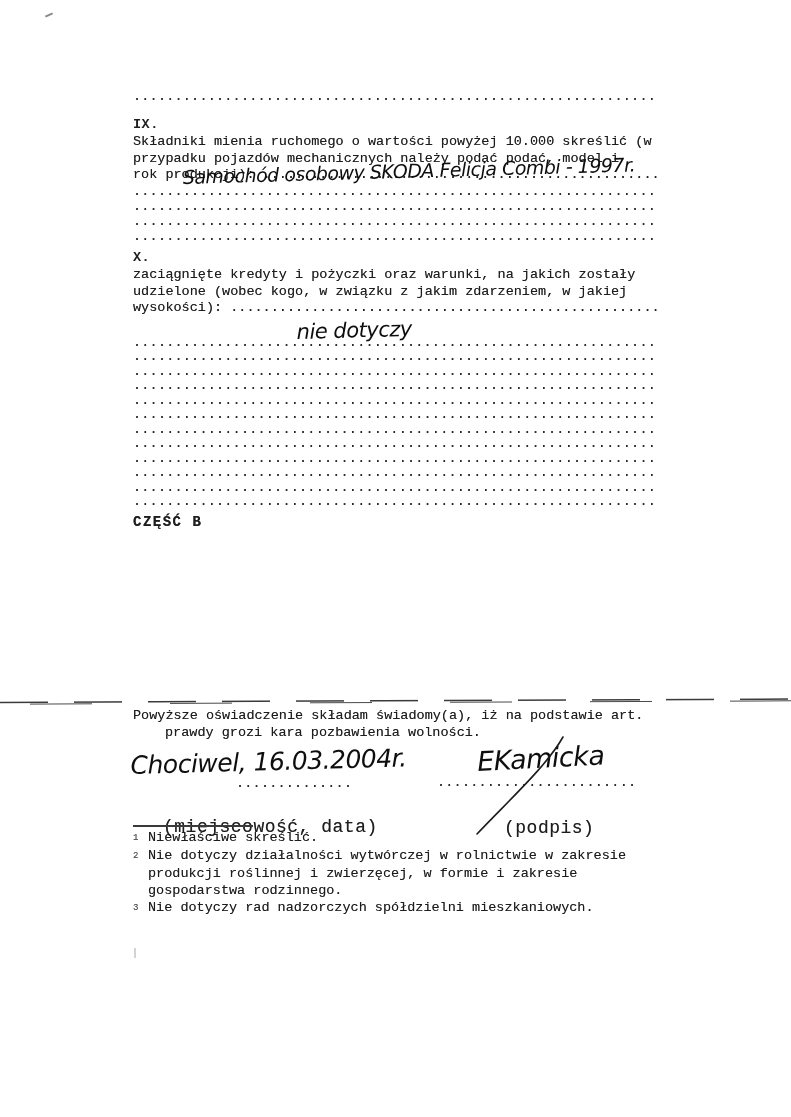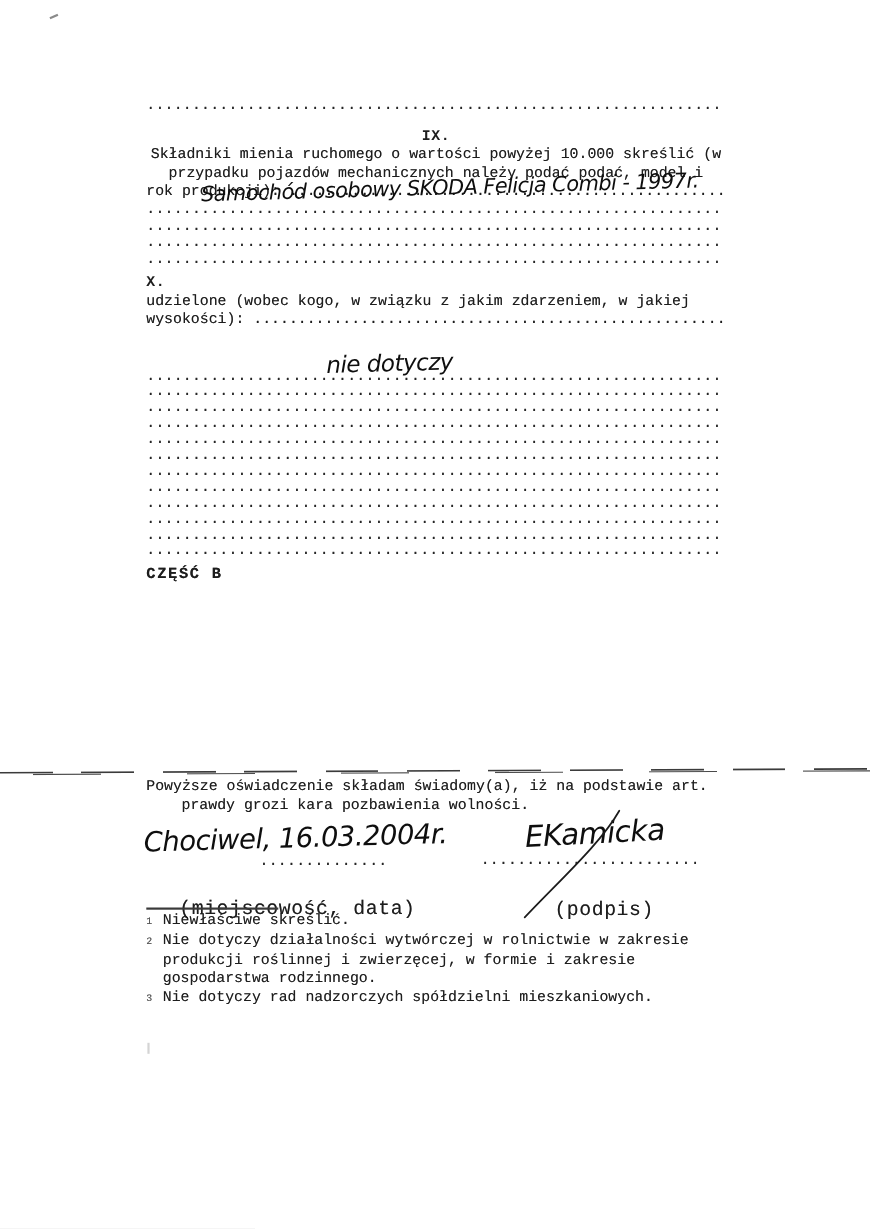--- a/index.html
+++ b/index.html
@@ -38,36 +38,37 @@
 </head>
 <body>
 
 <div class="page">
 
   <div class="abs artifact-top" style="left:45px; top:14px;"></div>
   <div class="abs artifact-bottom" style="left:134px; top:948px;"></div>
 
   <div class="abs dots" style="left:133px; top:90px; width:522px;">.................................................................</div>
 
-  <div class="abs" style="left:133px; top:116px;text-align:center;">
+  <div class="abs" style="left:133px; top:116px;">
     <div class="heading">IX.</div>
     <div class="mono">Składniki mienia ruchomego o wartości powyżej 10.000 skreślić (w</div>
     <div class="mono">przypadku pojazdów mechanicznych należy podać podać, model i</div>
     <div class="mono">rok produkcji): .................................................</div>
   </div>
 
   <div class="abs dots" style="left:133px; top:185px; width:522px;">.................................................................</div>
   <div class="abs hand" style="left:183px; top:166px; font-size:19px;">Samochód osobowy SKODA Felicja Combi - 1997r.</div>
 
   <div class="abs dots" style="left:133px; top:200px; width:522px;">.................................................................</div>
   <div class="abs dots" style="left:133px; top:215px; width:522px;">.................................................................</div>
   <div class="abs dots" style="left:133px; top:230px; width:522px;">.................................................................</div>
 
   <div class="abs" style="left:133px; top:249px;">
     <div class="heading">X.</div>
+    <div class="mono">zaciągnięte kredyty i pożyczki oraz warunki, na jakich zostały</div>
     <div class="mono">udzielone (wobec kogo, w związku z jakim zdarzeniem, w jakiej</div>
     <div class="mono">wysokości): .....................................................</div>
   </div>
 
   <div class="abs dots" style="left:133px; top:336px; width:522px;">.................................................................</div>
   <div class="abs hand" style="left:297px; top:320px; font-size:21px;">nie dotyczy</div>
 
   <div class="abs dots" style="left:133px; top:350px;   width:522px;">.................................................................</div>
   <div class="abs dots" style="left:133px; top:364.5px; width:522px;">.................................................................</div>
   <div class="abs dots" style="left:133px; top:379px;   width:522px;">.................................................................</div>

